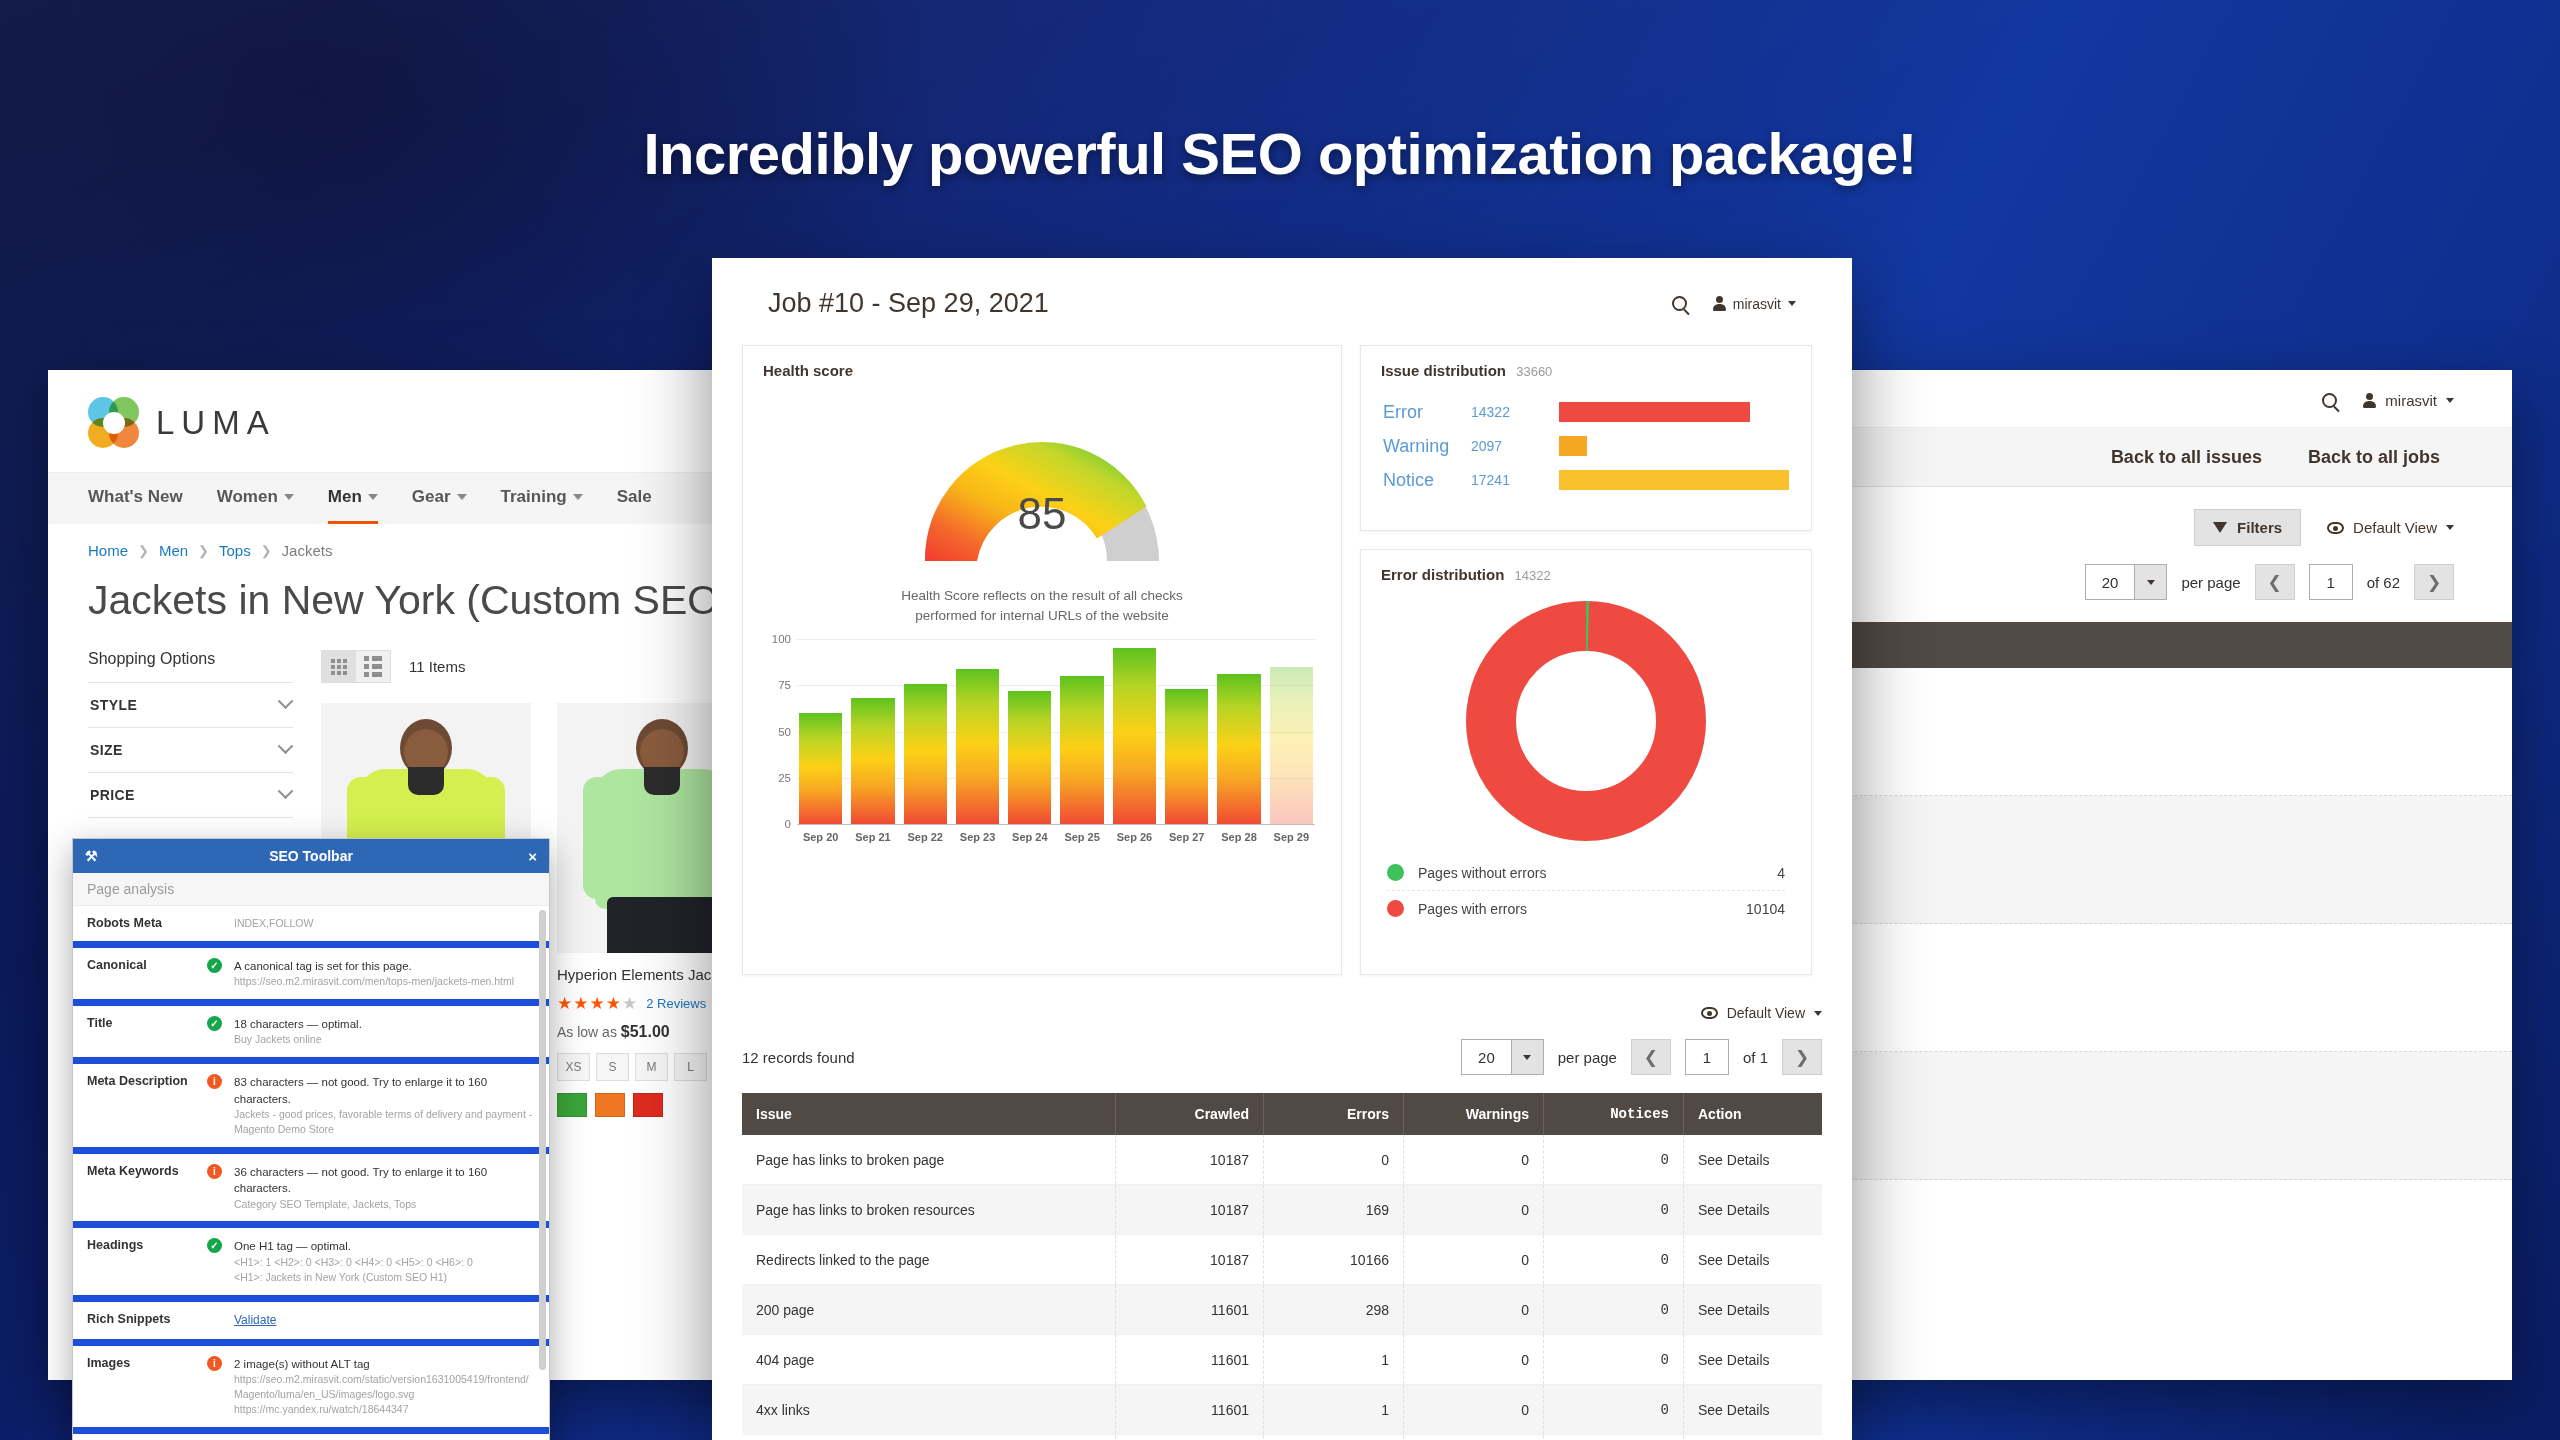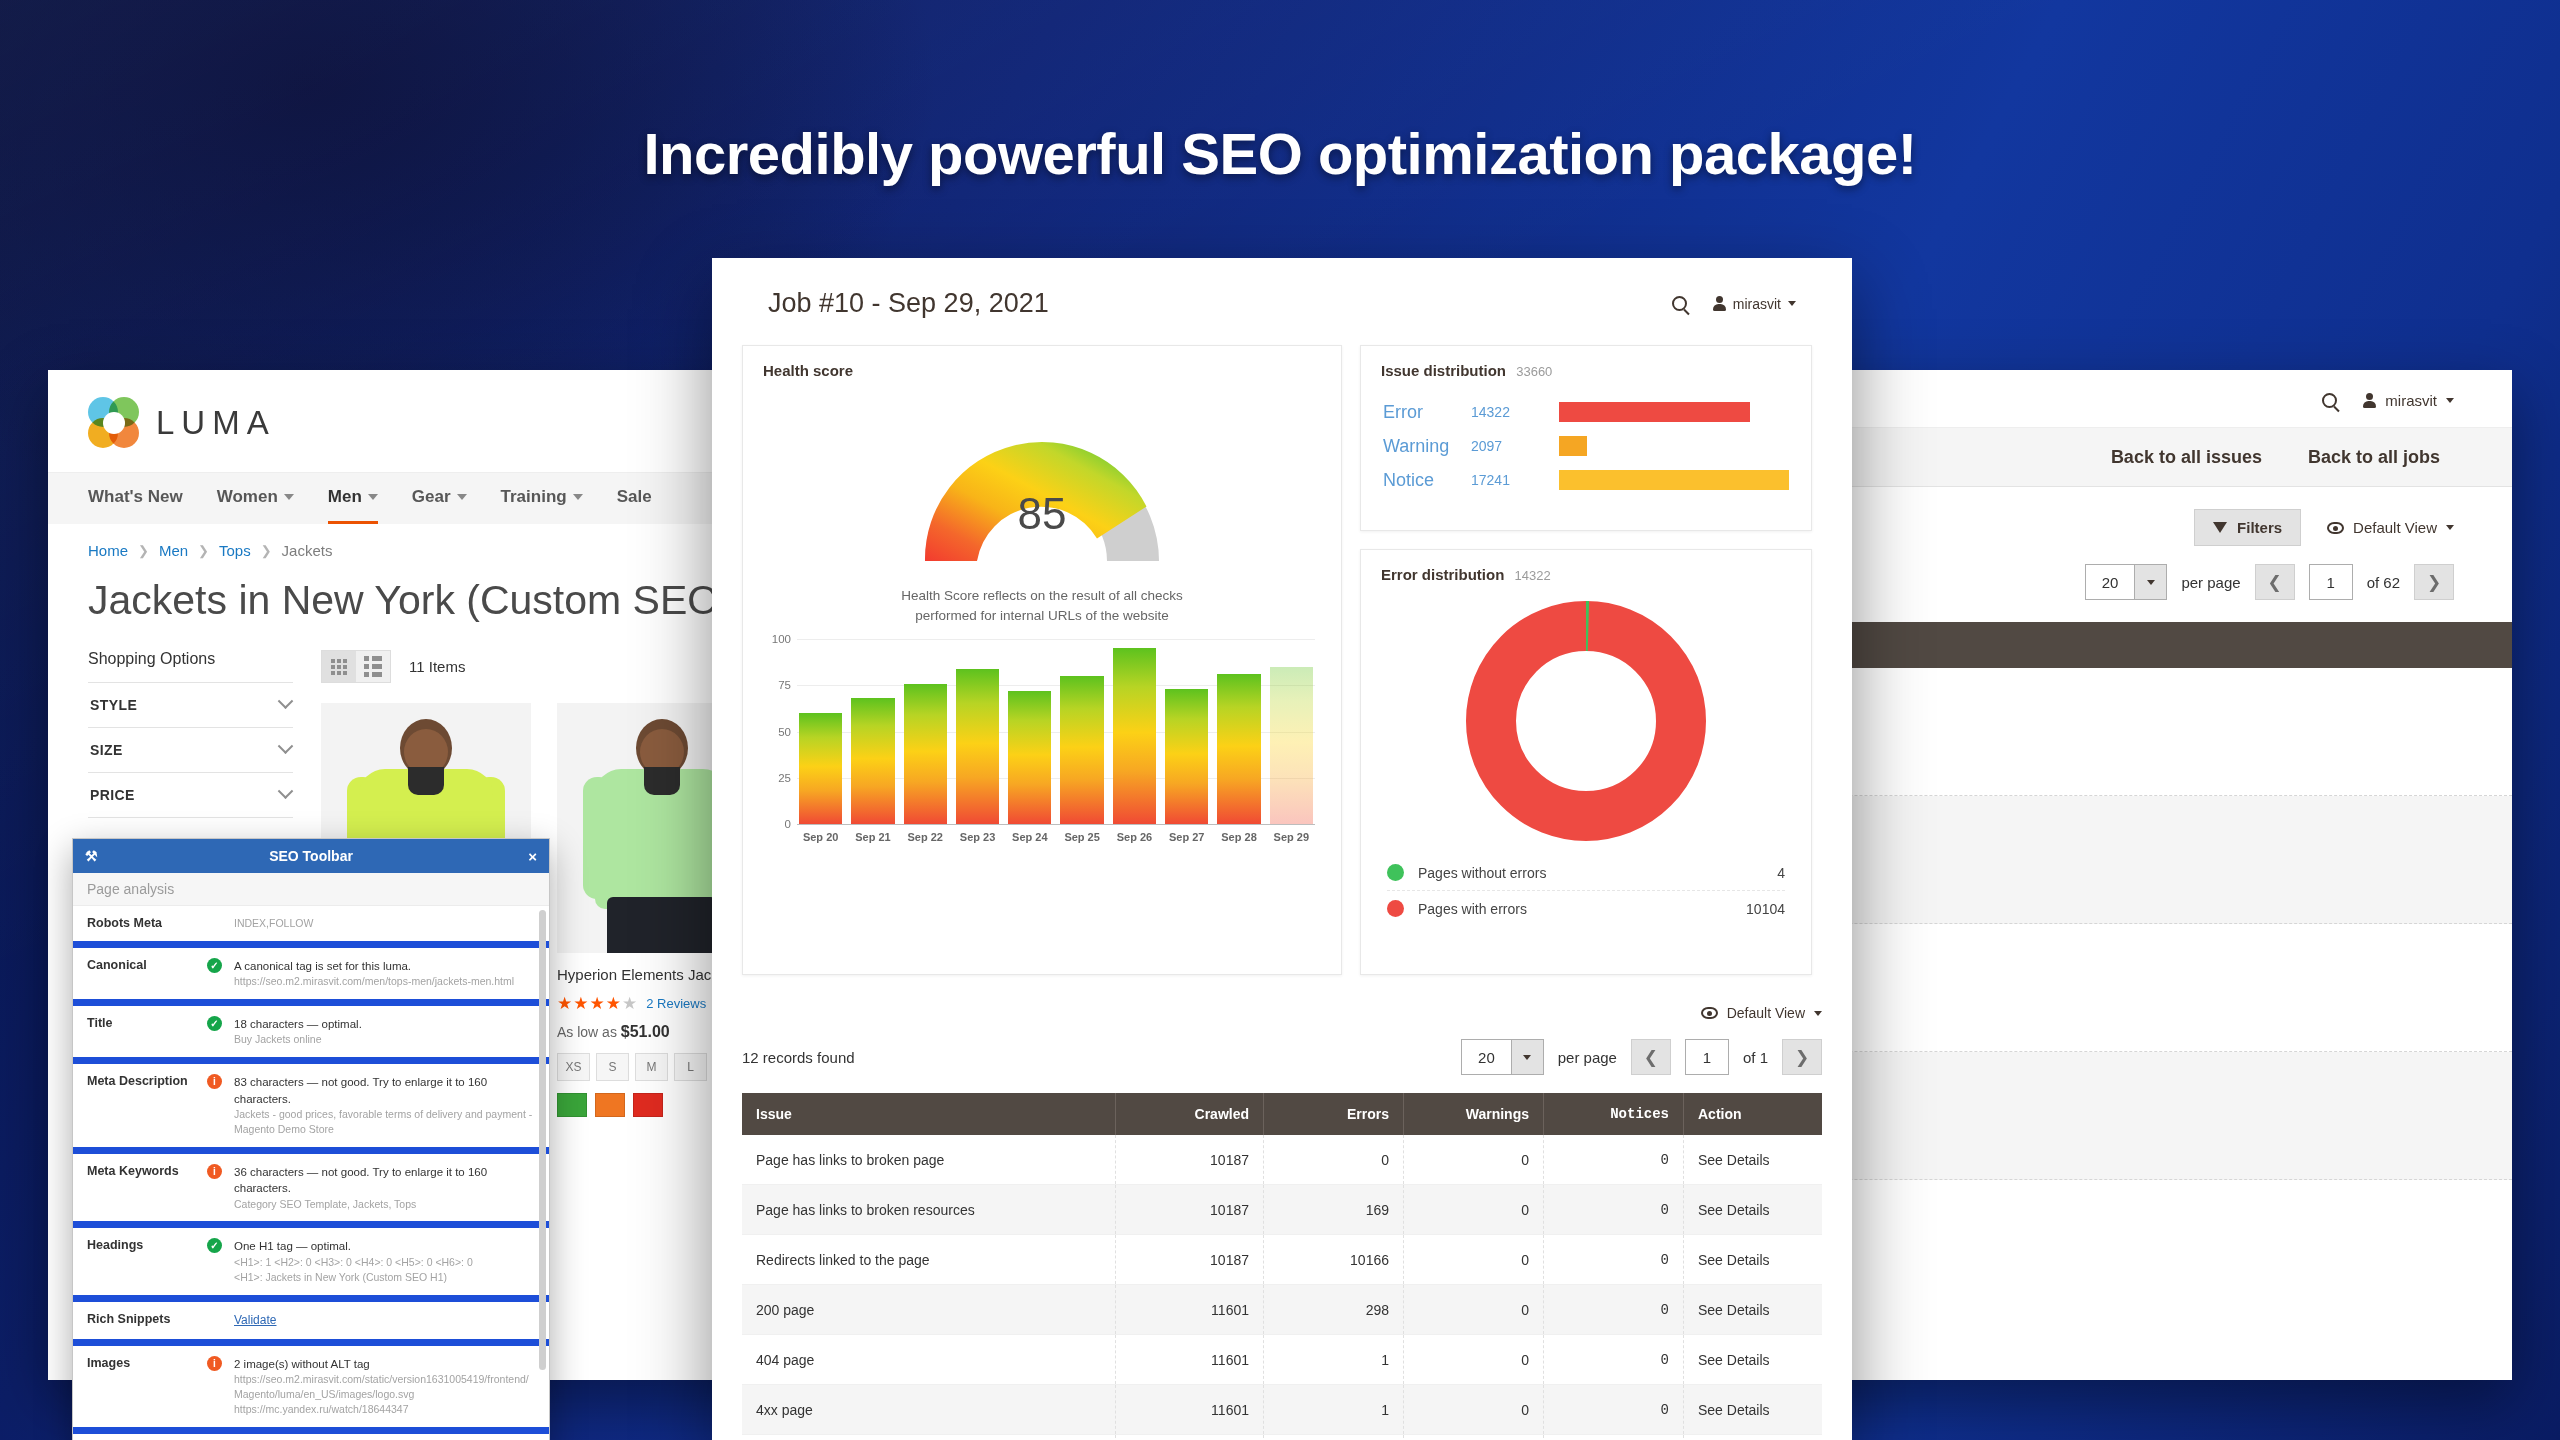--- a/index.html
+++ b/index.html
@@ -525,21 +525,21 @@
         <div class="st-note">INDEX,FOLLOW</div>
       </div>
     </div>
 
     <div class="st-row">
       <div class="st-label">Canonical</div>
       <div class="st-badge">
           <div class="badge ok">✓</div>
         </div>
       <div class="st-text">
-        <div>A canonical tag is set for this luma.</div>
+        <div>A canonical tag is set for this page.</div>
         <div class="st-note">https://seo.m2.mirasvit.com/men/tops-men/jackets-men.html</div>
       </div>
     </div>
 
     <div class="st-row">
       <div class="st-label">Title</div>
       <div class="st-badge">
           <div class="badge ok">✓</div>
         </div>
       <div class="st-text">
@@ -983,21 +983,21 @@
       </div>
       <div class="dt-row">
         <div class="c-issue">404 page</div>
         <div class="c-crawled">11601</div>
         <div class="c-err num-link">1</div>
         <div class="c-warn num-link">0</div>
         <div class="c-not num-link">0</div>
         <div class="c-act see-d">See Details</div>
       </div>
       <div class="dt-row alt">
-        <div class="c-issue">4xx page</div>
+        <div class="c-issue">4xx links</div>
         <div class="c-crawled">11601</div>
         <div class="c-err num-link">1</div>
         <div class="c-warn num-link">0</div>
         <div class="c-not num-link">0</div>
         <div class="c-act see-d">See Details</div>
       </div>
       <div class="dt-row">
         <div class="c-issue">H1 tag missed or empty</div>
         <div class="c-crawled">10187</div>
         <div class="c-err num-link">19</div>

